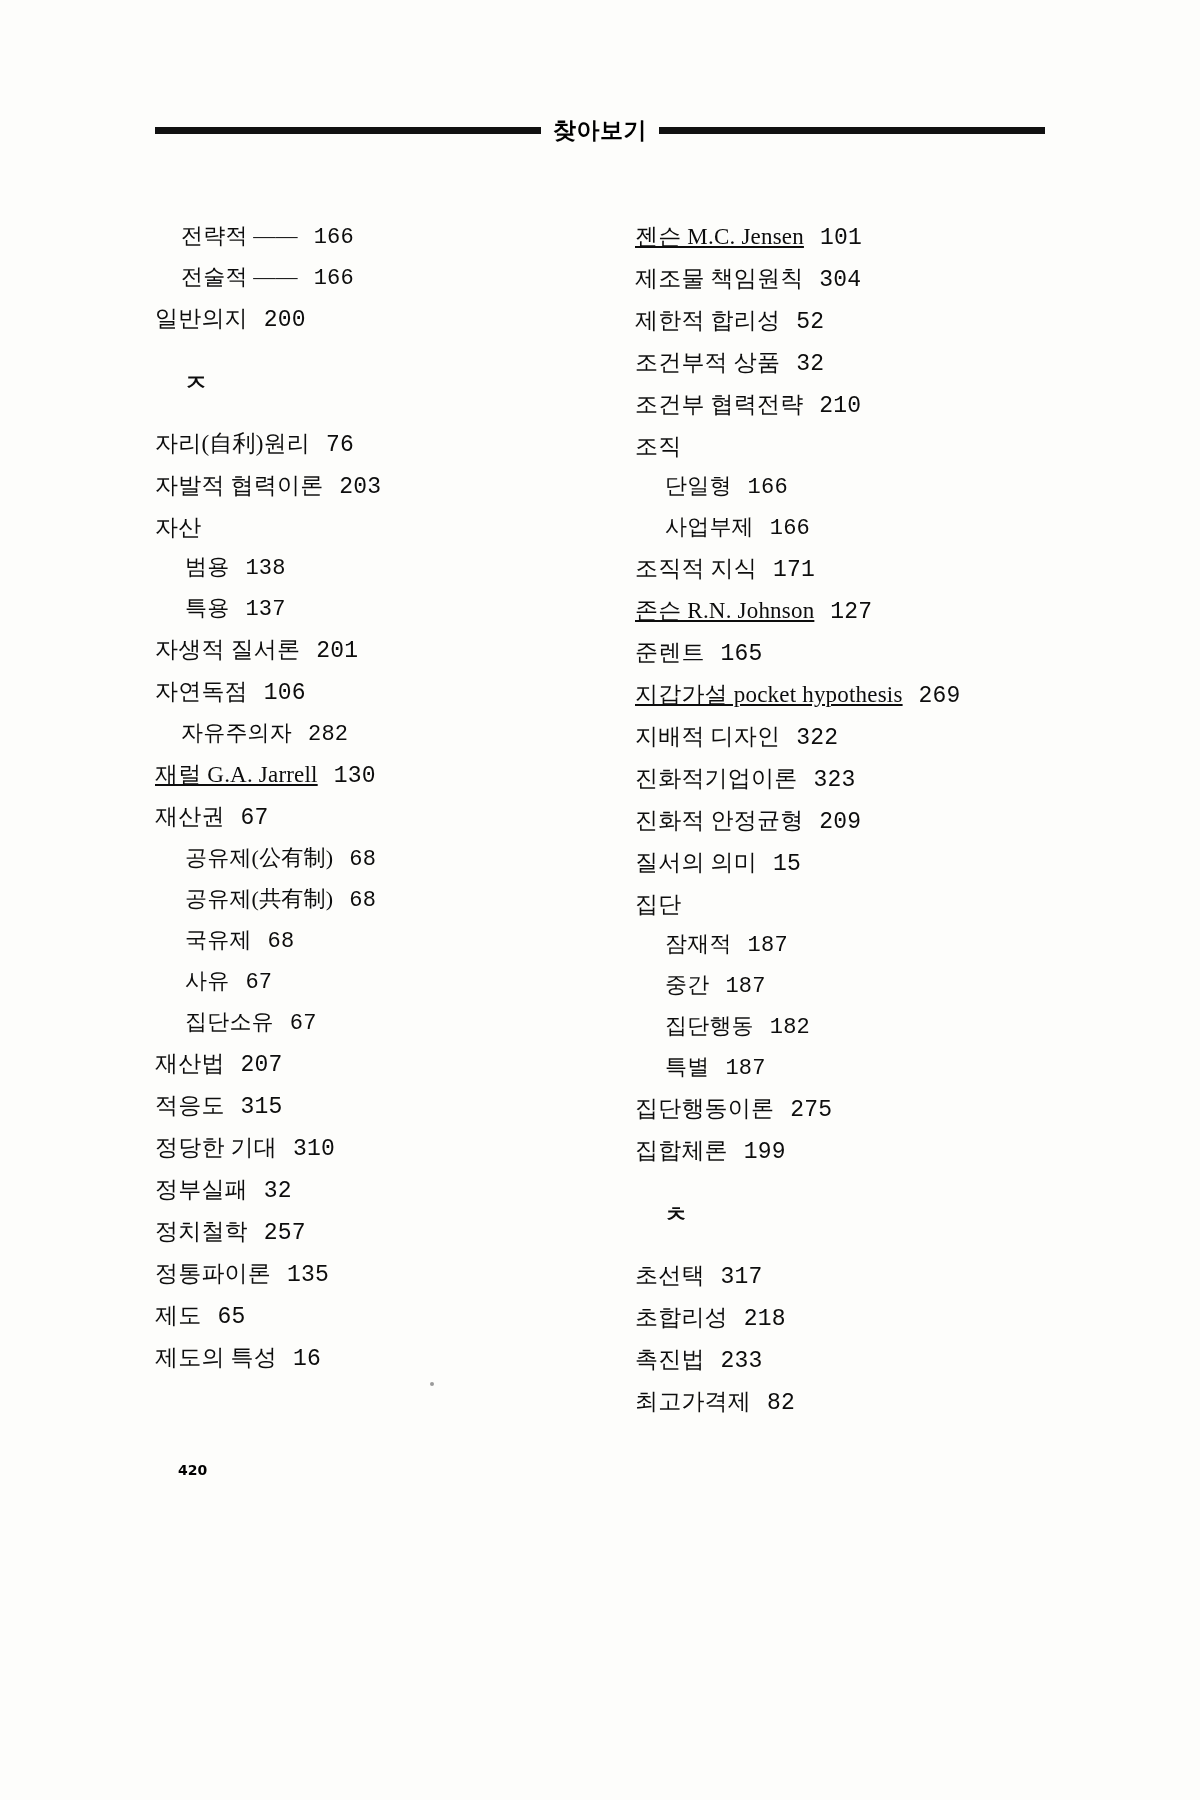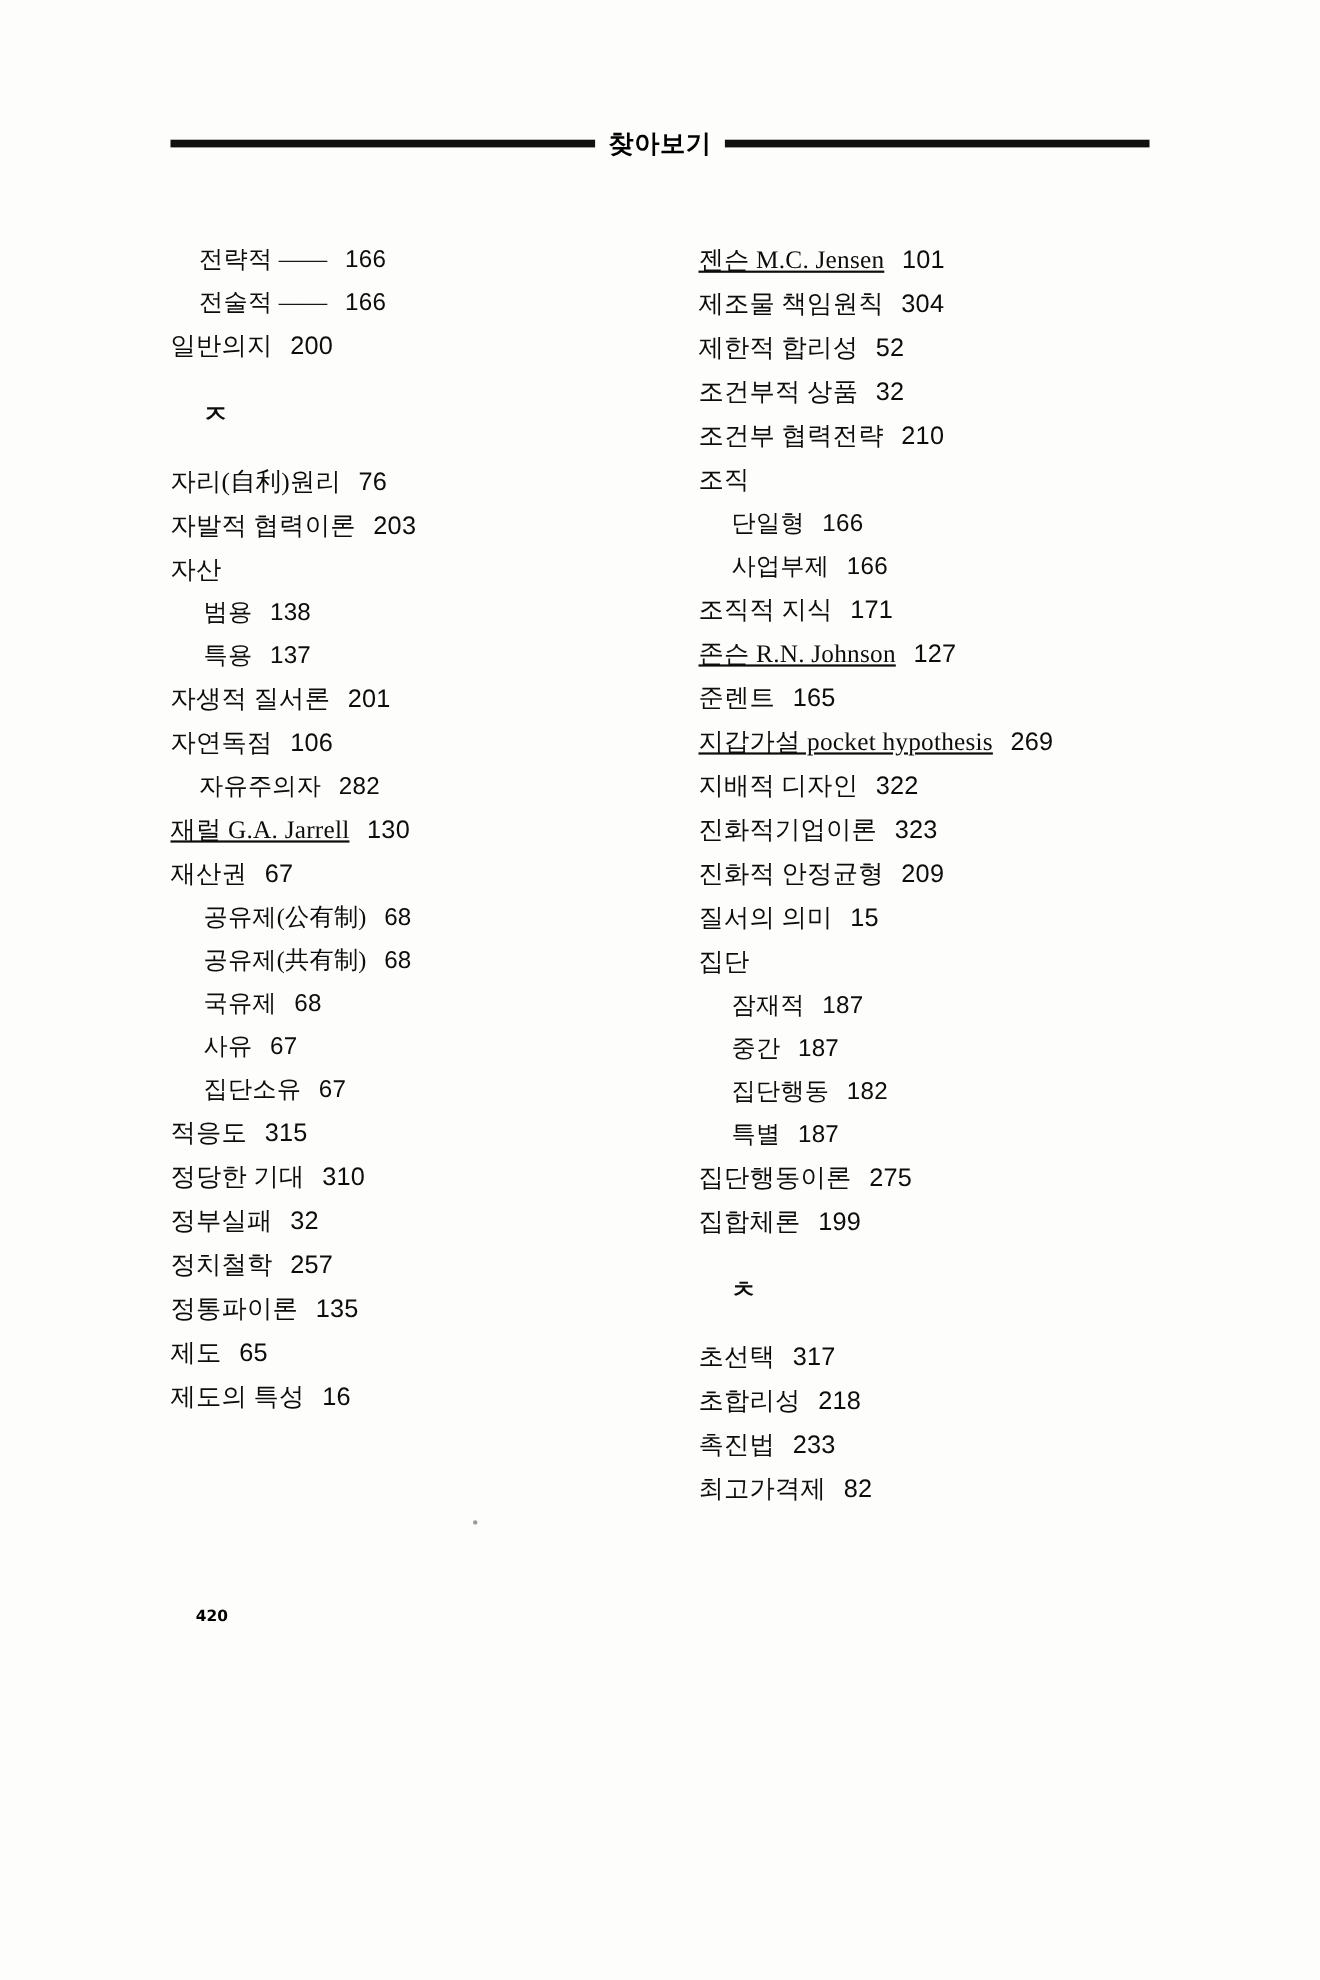--- a/index.html
+++ b/index.html
@@ -69,21 +69,21 @@
   .entry.sub {
     padding-left: 30px;
     font-size: 22px;
   }
   .entry.sub2 {
     padding-left: 26px;
     font-size: 22px;
   }
   .entry .num {
     margin-left: 16px;
-    font-family: Liberation Sans, sans-serif;
+    font-family: Liberation Mono, monospace;
   }
   .entry .latin {
     font-family: "Liberation Serif", "DejaVu Serif", serif;
     text-decoration: underline;
   }
   .sectionmark {
     font-size: 22px;
     font-family: "DejaVu Sans", "Liberation Sans", sans-serif;
     font-weight: 700;
     margin: 36px 0 34px 30px;
@@ -179,20 +179,23 @@
       <div class="entry sub">
         <span>국유제</span><span class="num">68</span>
       </div>
       <div class="entry sub">
         <span>사유</span><span class="num">67</span>
       </div>
       <div class="entry sub">
         <span>집단소유</span><span class="num">67</span>
       </div>
       <div class="entry">
+        <span>재산법</span><span class="num">207</span>
+      </div>
+      <div class="entry">
         <span>적응도</span><span class="num">315</span>
       </div>
       <div class="entry">
         <span>정당한 기대</span><span class="num">310</span>
       </div>
       <div class="entry">
         <span>정부실패</span><span class="num">32</span>
       </div>
       <div class="entry">
         <span>정치철학</span><span class="num">257</span>

